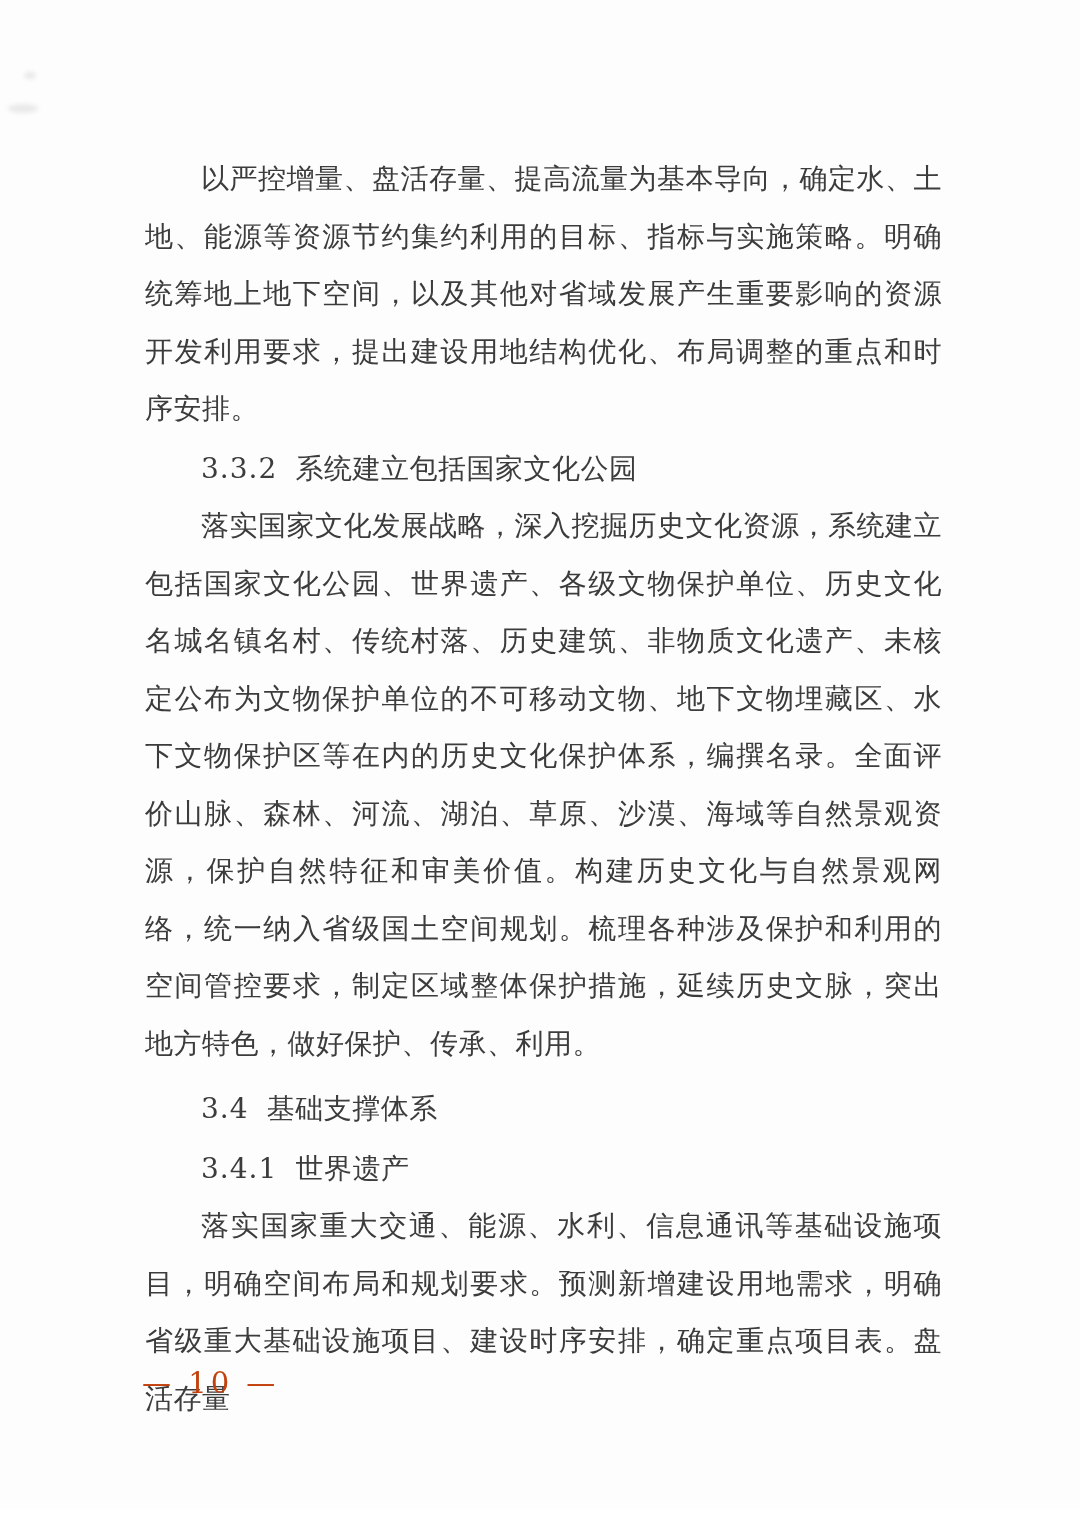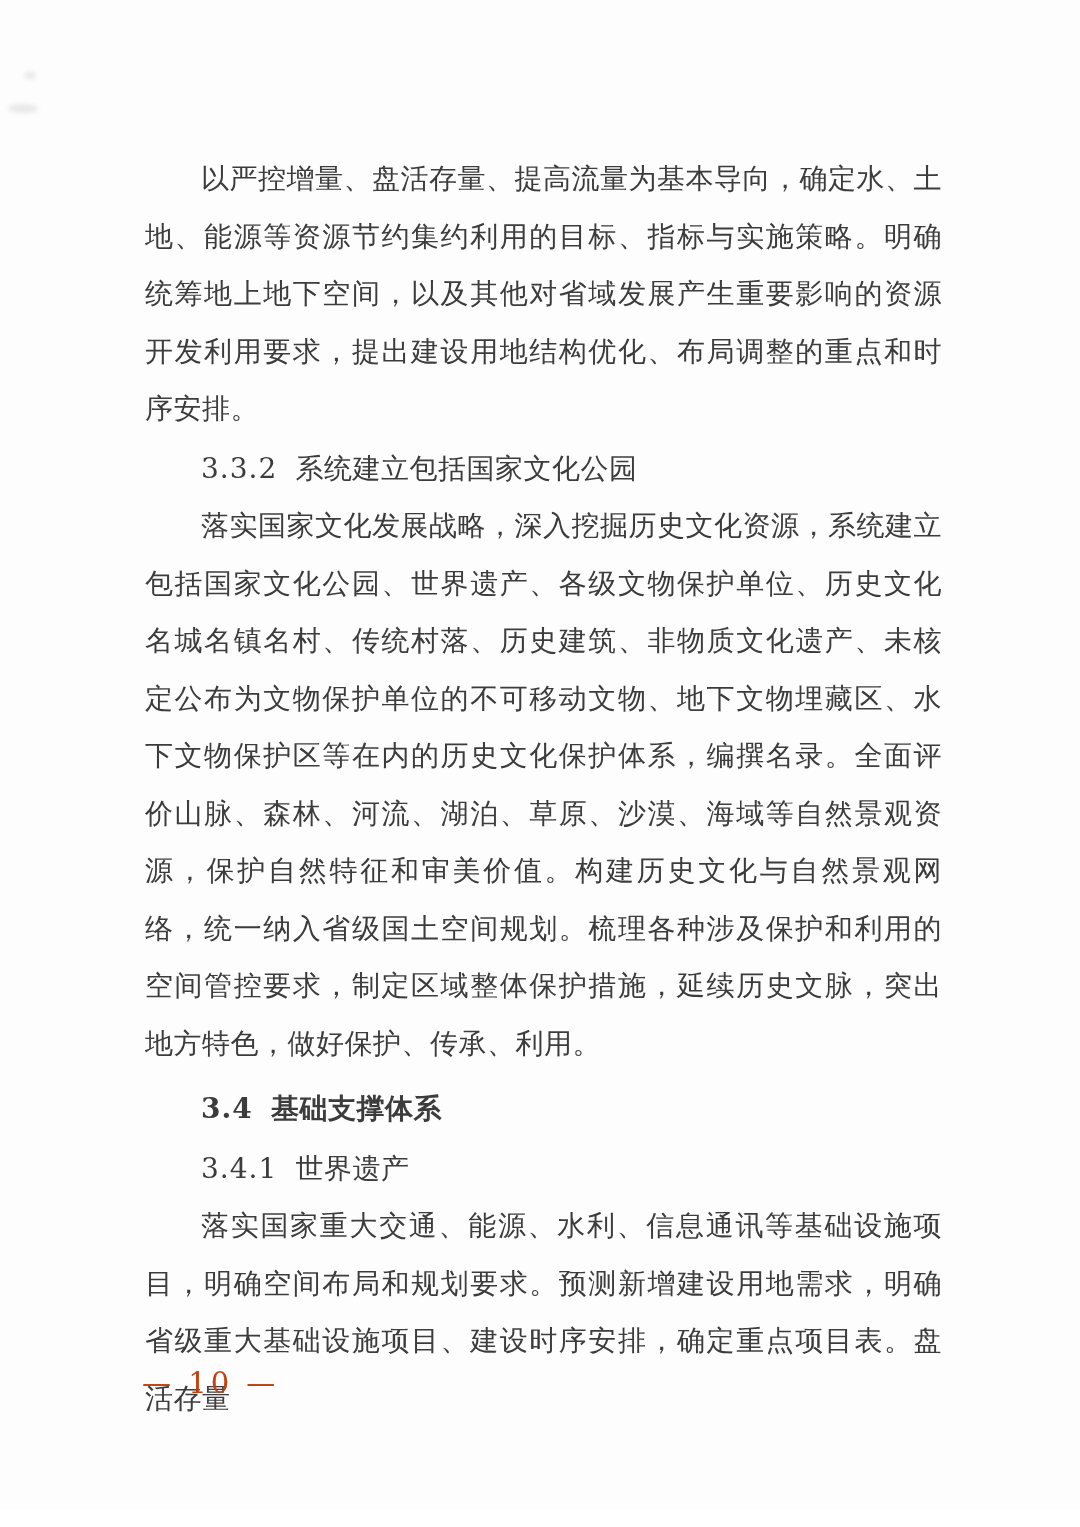--- a/index.html
+++ b/index.html
@@ -44,21 +44,21 @@
   .heading {
     text-indent: 2em;
     text-align: left;
   }
   .heading .h-num {
     margin-right: 0.65em;
     letter-spacing: 1px;
     text-align: center;
   }
   .heading.section-bold {
-    font-weight: bold;
+    font-weight: normal;
     margin-top: 8px;
   }
   .heading.sub {
     margin-top: 2px;
   }
   .footer-pagenum {
     position: absolute;
     left: 142px;
     top: 1366px;
     font-size: 29px;

